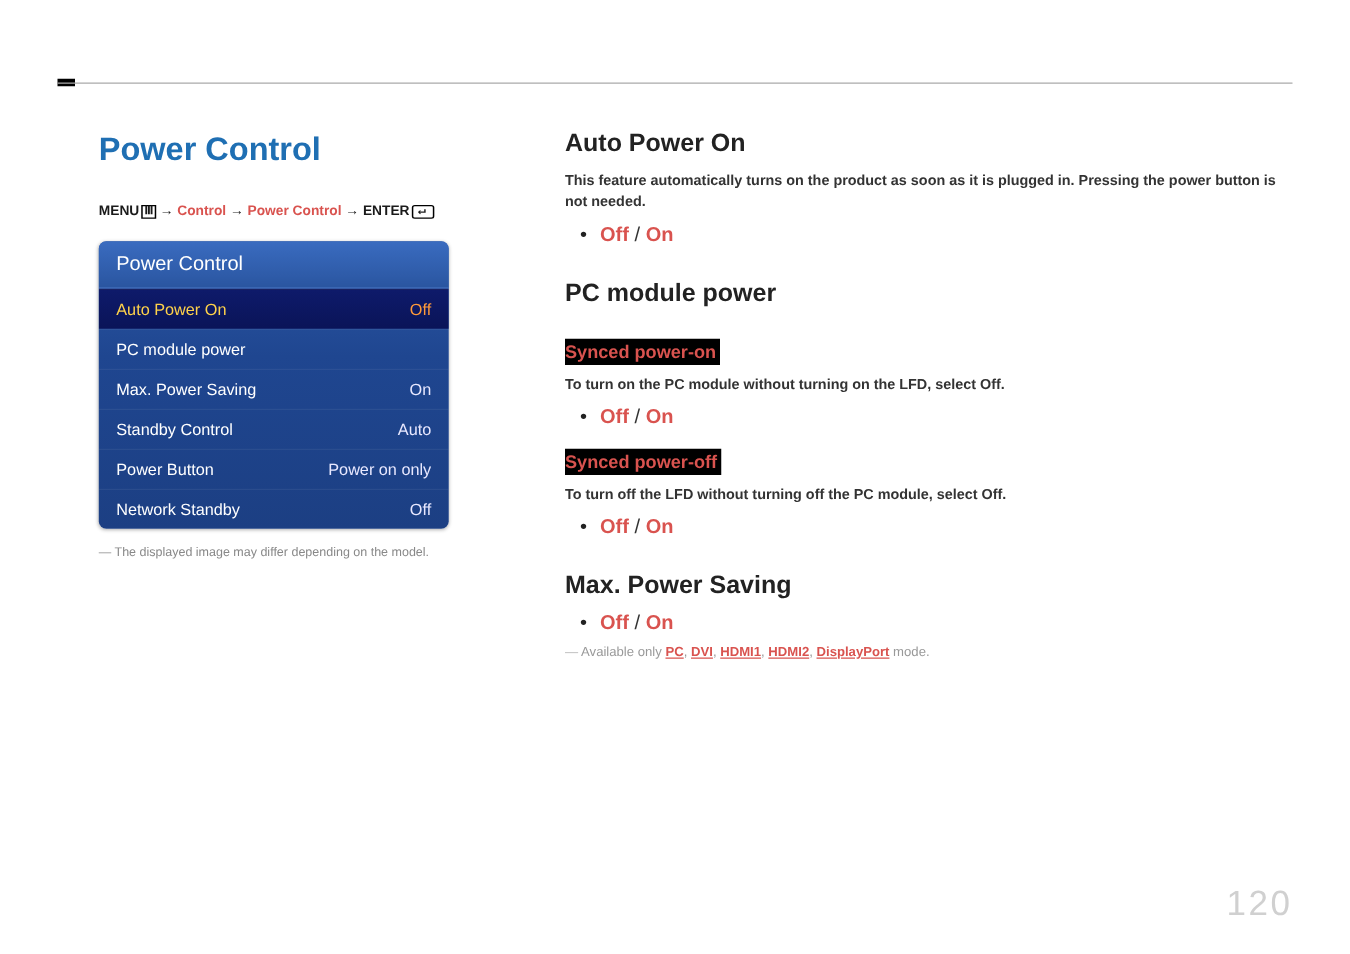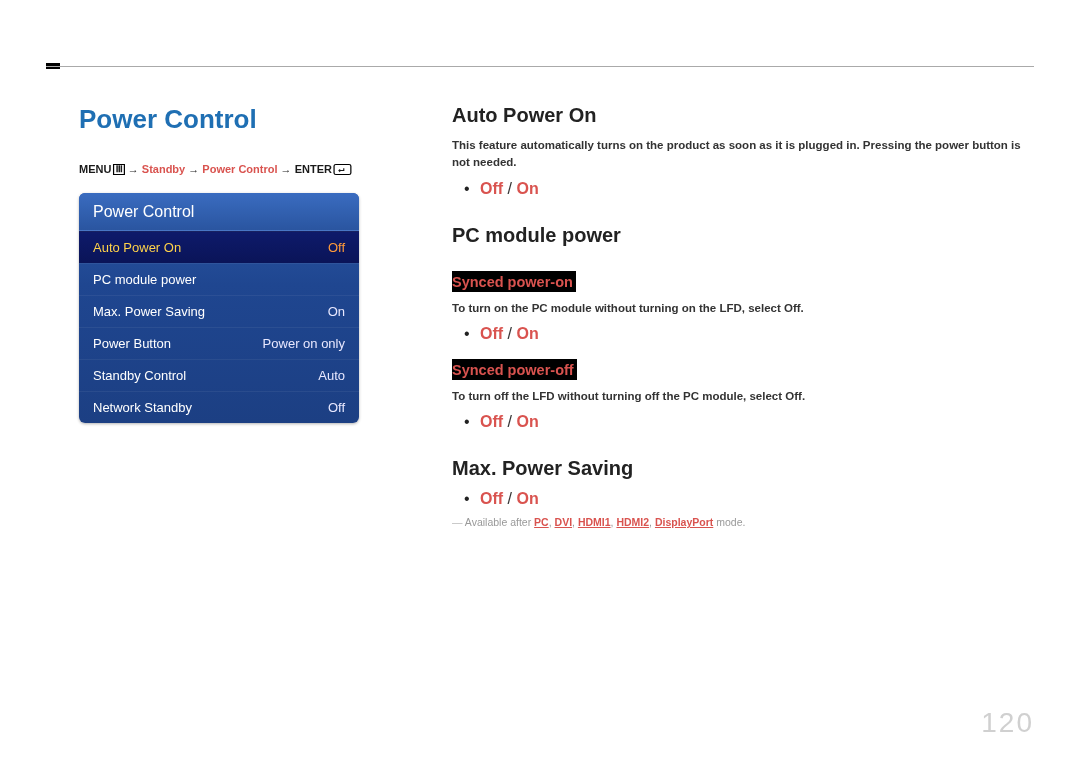--- a/index.html
+++ b/index.html
@@ -155,21 +155,21 @@
 <div class="topbar"></div>
 <div class="toprule"></div>
 
 <div class="left-col">
   <h1 class="page-title">Power Control</h1>
 
   <div class="breadcrumb">
     <span>MENU</span>
     <span class="menu-icon">Ⅲ</span>
     <span class="arrow">→</span>
-    <span class="sys">Standby</span>
+    <span class="sys">Control</span>
     <span class="arrow">→</span>
     <span class="sys">Power Control</span>
     <span class="arrow">→</span>
     <span>ENTER</span>
     <span class="enter-icon">↵</span>
   </div>
 
   <div class="osd">
     <div class="osd-header">Power Control</div>
     <div class="osd-row selected">
@@ -178,33 +178,34 @@
     </div>
     <div class="osd-row">
       <span class="osd-label">PC module power</span>
       <span class="osd-value"></span>
     </div>
     <div class="osd-row">
       <span class="osd-label">Max. Power Saving</span>
       <span class="osd-value">On</span>
     </div>
     <div class="osd-row">
+      <span class="osd-label">Standby Control</span>
+      <span class="osd-value">Auto</span>
+    </div>
+    <div class="osd-row">
       <span class="osd-label">Power Button</span>
       <span class="osd-value">Power on only</span>
     </div>
     <div class="osd-row">
-      <span class="osd-label">Standby Control</span>
-      <span class="osd-value">Auto</span>
-    </div>
-    <div class="osd-row">
       <span class="osd-label">Network Standby</span>
       <span class="osd-value">Off</span>
     </div>
   </div>
 
+  <div class="footnote">The displayed image may differ depending on the model.</div>
 </div>
 
 <div class="right-col">
 
   <h2 class="section">Auto Power On</h2>
   <div class="desc">This feature automatically turns on the product as soon as it is plugged in. Pressing the power button is not needed.</div>
   <ul class="opt">
       <li class="offon">
     <span class="off">Off</span>
     <span class="slash">/</span>
@@ -240,18 +241,18 @@
 
   <h2 class="section mt">Max. Power Saving</h2>
   <ul class="opt">
       <li class="offon">
     <span class="off">Off</span>
     <span class="slash">/</span>
     <span class="on">On</span>
   </li>
     </ul>
   <div class="avail">
-    <span>Available after </span><b>PC</b><span class="c">, </span><b>DVI</b><span class="c">, </span><b>HDMI1</b><span class="c">, </span><b>HDMI2</b><span class="c">, </span><b>DisplayPort</b><span> mode.</span>
+    <span>Available only </span><b>PC</b><span class="c">, </span><b>DVI</b><span class="c">, </span><b>HDMI1</b><span class="c">, </span><b>HDMI2</b><span class="c">, </span><b>DisplayPort</b><span> mode.</span>
   </div>
 
 </div>
 
 <div class="page-number">120</div>
 
 </body></html>

